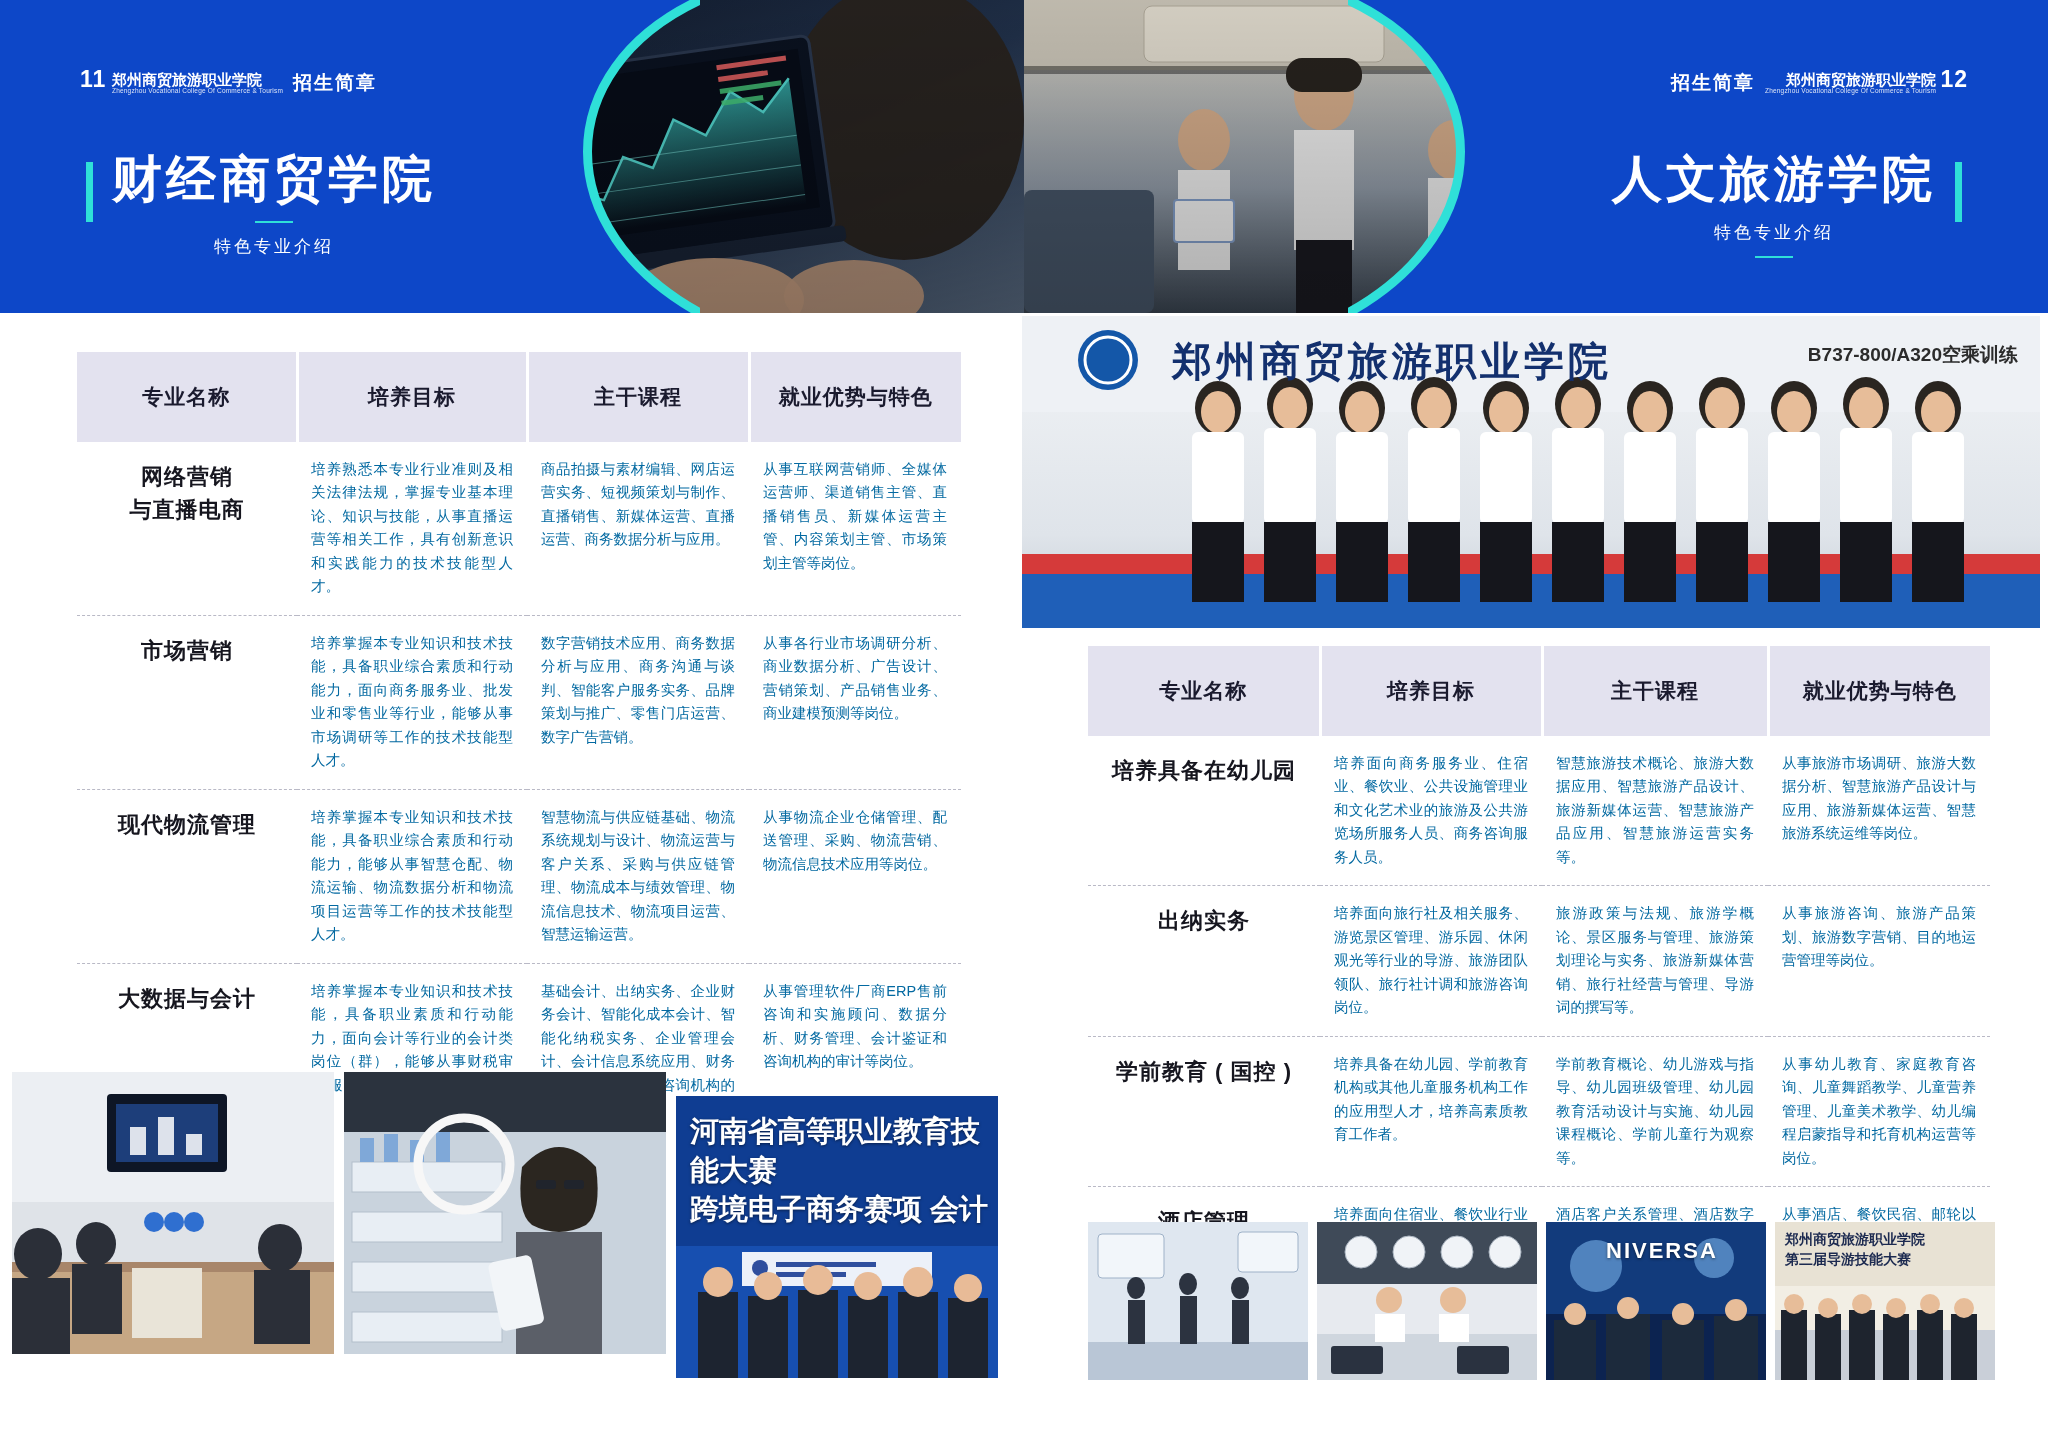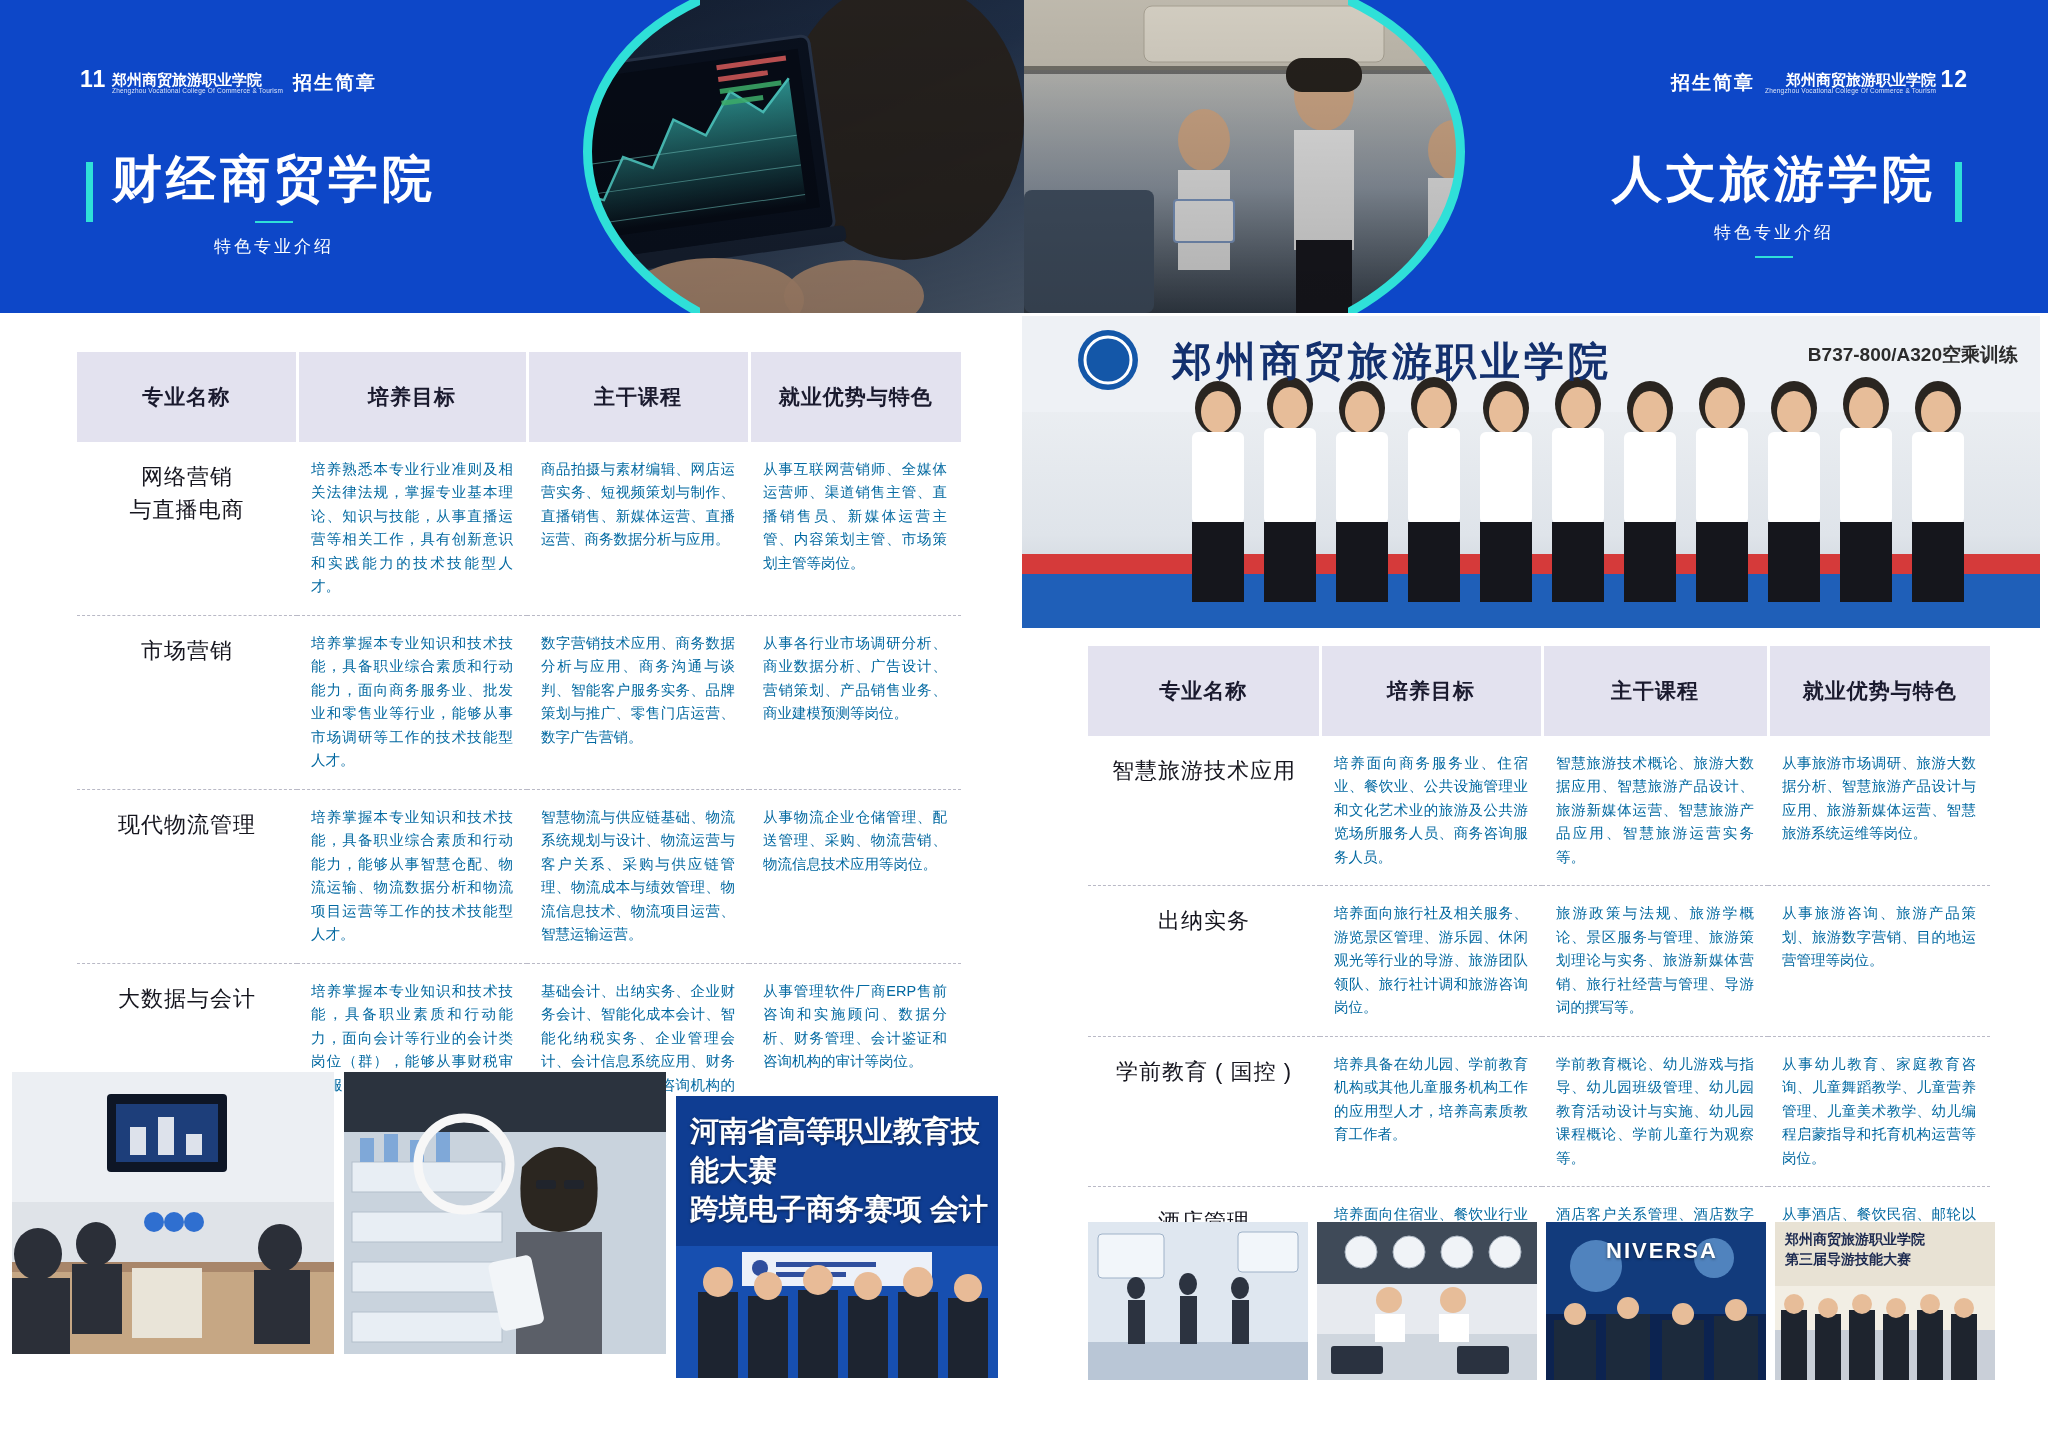--- a/index.html
+++ b/index.html
@@ -80,21 +80,21 @@
   .tbl td, .tbl th { vertical-align: top; }
   .th-cell {
     background: #e3e2ef;
     text-align: center;
     font-size: 21px; font-weight: bold; color: #1a1a2e;
     padding: 31px 6px; letter-spacing: 1px;
     border-right: 3px solid #ffffff;
   }
   .th-cell:last-child { border-right: none; }
   .name-cell {
-    text-align: center; font-size: 22px; font-weight: normal; color: #16161f;
+    text-align: center; font-size: 22px; font-weight: bold; color: #16161f;
     padding: 18px 10px; letter-spacing: 1px; line-height: 1.5;
   }
   .body-cell {
     font-size: 14.5px; color: #0369a1; line-height: 1.62;
     padding: 16px 14px; text-align: justify;
   }
   .rowline td { border-bottom: 1px dashed #b9b9c6; }
   .tbl tr:last-child td { border-bottom: none; }
 
   
@@ -487,21 +487,21 @@
     <thead>
       <tr>
         <th class="th-cell">专业名称</th>
         <th class="th-cell">培养目标</th>
         <th class="th-cell">主干课程</th>
         <th class="th-cell">就业优势与特色</th>
       </tr>
     </thead>
     <tbody>
       <tr class="rowline">
-        <td class="name-cell" style="white-space:pre-line">智慧旅游技术应用</td>
+        <td class="name-cell" style="white-space:pre-line">培养具备在幼儿园</td>
         <td class="body-cell">培养面向商务服务业、住宿业、餐饮业、公共设施管理业和文化艺术业的旅游及公共游览场所服务人员、商务咨询服务人员。</td>
         <td class="body-cell">智慧旅游技术概论、旅游大数据应用、智慧旅游产品设计、旅游新媒体运营、智慧旅游产品应用、智慧旅游运营实务等。</td>
         <td class="body-cell">从事旅游市场调研、旅游大数据分析、智慧旅游产品设计与应用、旅游新媒体运营、智慧旅游系统运维等岗位。</td>
       </tr>
       <tr class="rowline">
         <td class="name-cell" style="white-space:pre-line">出纳实务</td>
         <td class="body-cell">培养面向旅行社及相关服务、游览景区管理、游乐园、休闲观光等行业的导游、旅游团队领队、旅行社计调和旅游咨询岗位。</td>
         <td class="body-cell">旅游政策与法规、旅游学概论、景区服务与管理、旅游策划理论与实务、旅游新媒体营销、旅行社经营与管理、导游词的撰写等。</td>
         <td class="body-cell">从事旅游咨询、旅游产品策划、旅游数字营销、目的地运营管理等岗位。</td>
       </tr>

